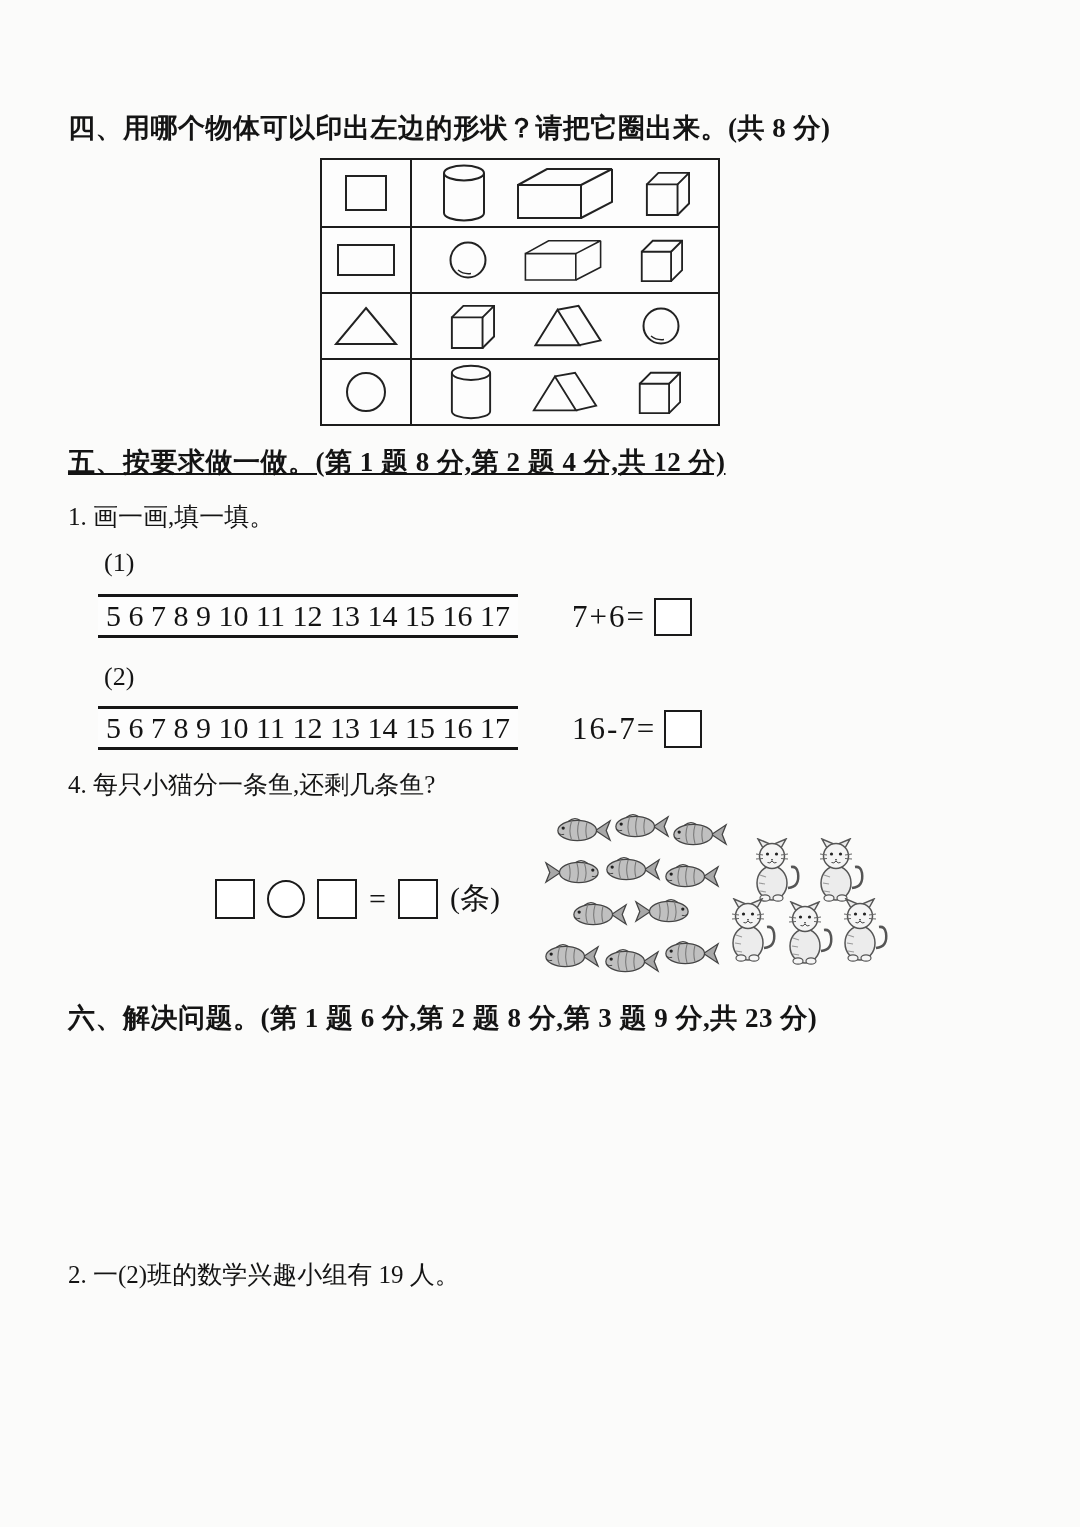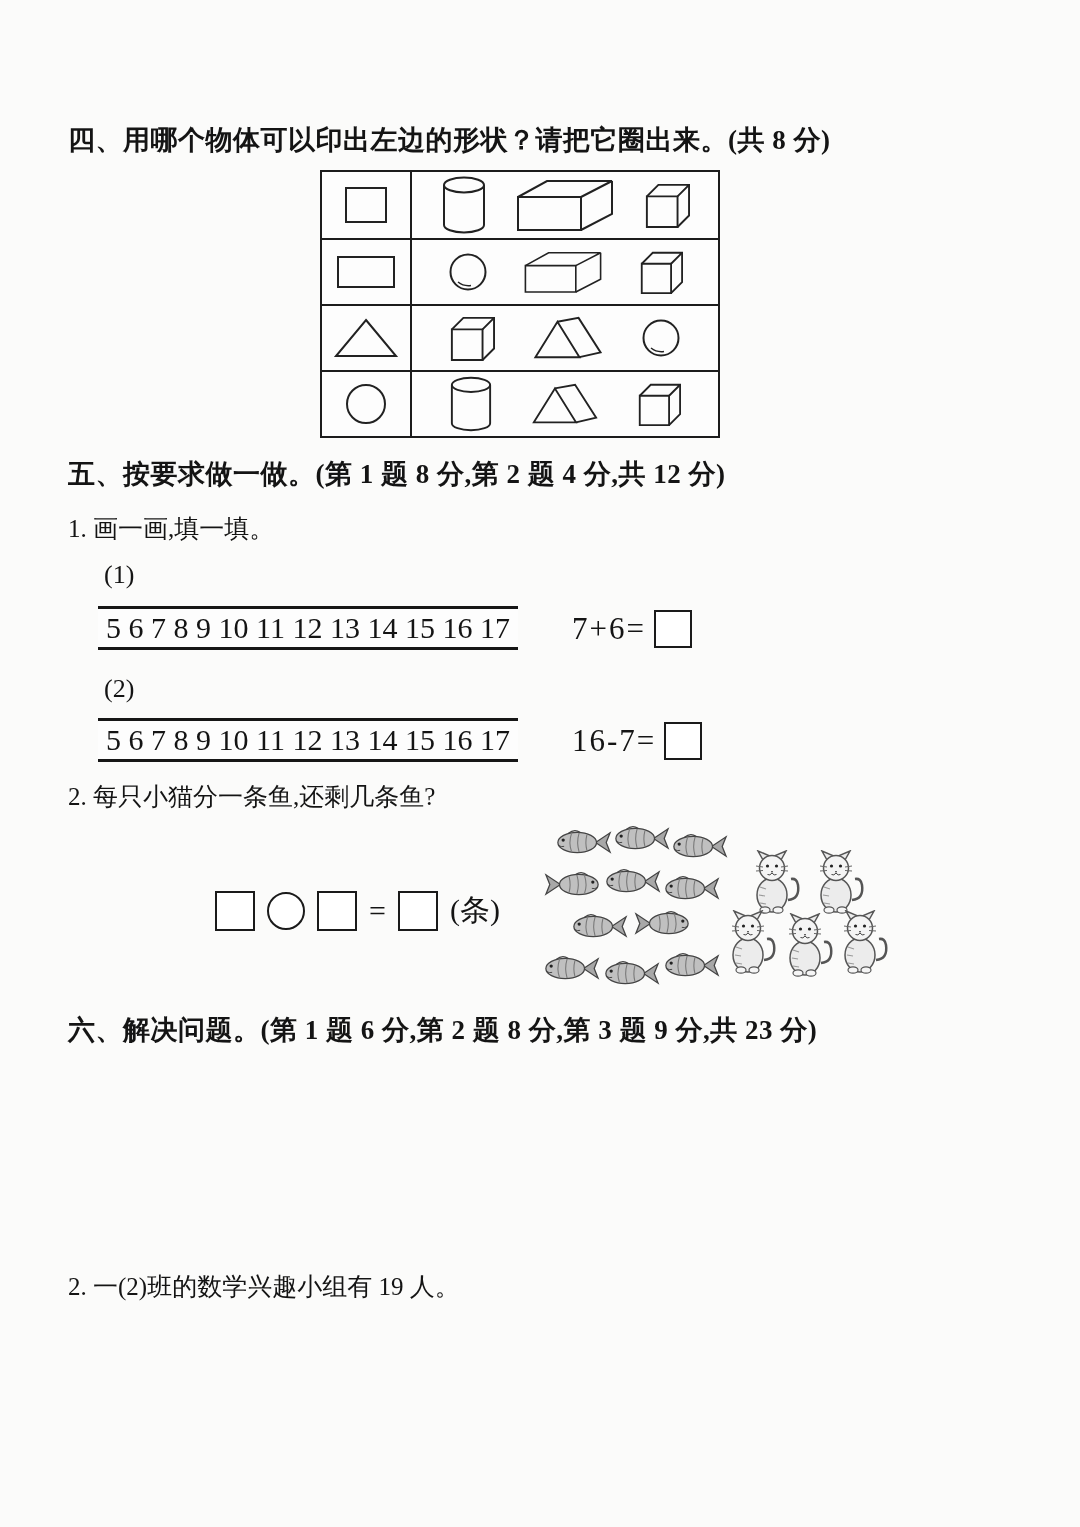--- a/index.html
+++ b/index.html
@@ -1,18 +1,18 @@
 <!DOCTYPE html>
 <html><head>
 <meta charset="utf-8">
 <style>
   * { margin:0; padding:0; box-sizing:border-box; }
   html,body { background:#fbfbfa; }
   .page {
-    position:relative; width:1080px; height:1292px; margin:12px auto;
+    position:relative; width:1080px; height:1292px; margin:0 auto;
     background:#fbfbfa; color:#141414; overflow:hidden;
     font-family:"Liberation Serif","DejaVu Serif",serif;
   }
   .abs { position:absolute; }
   .sec-title { font-size:27px; font-weight:700; letter-spacing:0.5px; white-space:nowrap; }
   .body-text { font-size:25px; white-space:nowrap; }
   .sub-label { font-size:26px; }
 
   
   .shape-table { position:absolute; left:320px; top:158px; width:400px; border:2px solid #1c1c1c; background:#fdfdfd; }
@@ -215,21 +215,21 @@
         <svg width="70" height="44">
             <use href="#sym-prism"></use>
           </svg>
         <svg width="44" height="44">
             <use href="#sym-cube"></use>
           </svg>
       </div>
     </div>
   </div>
 
-  <div class="abs sec-title" style="left:68px; top:444px;">五、按要求做一做。(第 1 题 8 分,第 2 题 4 分,共 12 分)</div>
+  <div class="abs sec-title" style="left:68px; top:444px;text-decoration:underline;">五、按要求做一做。(第 1 题 8 分,第 2 题 4 分,共 12 分)</div>
 
   <div class="abs body-text" style="left:68px; top:500px;">1. 画一画,填一填。</div>
 
   <div class="abs sub-label" style="left:104px; top:548px;">(1)</div>
 
   <div class="numberline" style="top:594px;">
     <div class="nl-nums">
       <span class="nl-num">5</span>
     <span class="nl-num">6</span>
         <span class="nl-num">7</span>
@@ -267,21 +267,21 @@
         <span class="nl-num">15</span>
         <span class="nl-num">16</span>
         <span class="nl-num">17</span>
       </div>
   </div>
   <div class="equation" style="left:572px; top:710px;">
     <span>16-7=</span>
     <span class="ans-box"></span>
   </div>
 
-  <div class="abs body-text" style="left:68px; top:768px;">2. 每只小猫分一条鱼,还剩几条鱼?</div>
+  <div class="abs body-text" style="left:68px; top:768px;">4. 每只小猫分一条鱼,还剩几条鱼?</div>
 
   <div class="eq2-row">
     <span class="ans-box"></span>
     <span class="op-circle"></span>
     <span class="ans-box"></span>
     <span>=</span>
     <span class="ans-box"></span>
     <span>(条)</span>
   </div>
 

